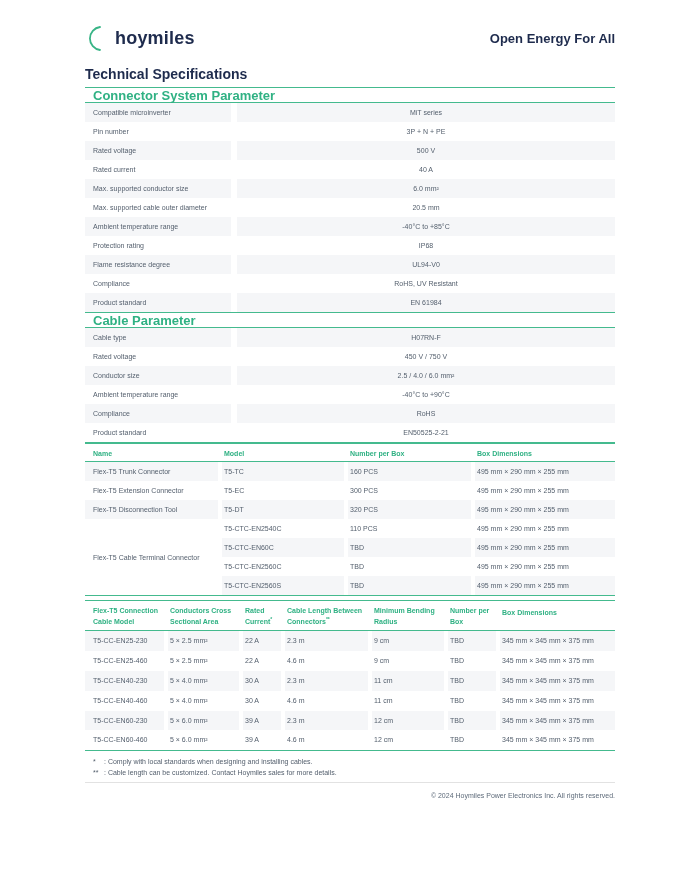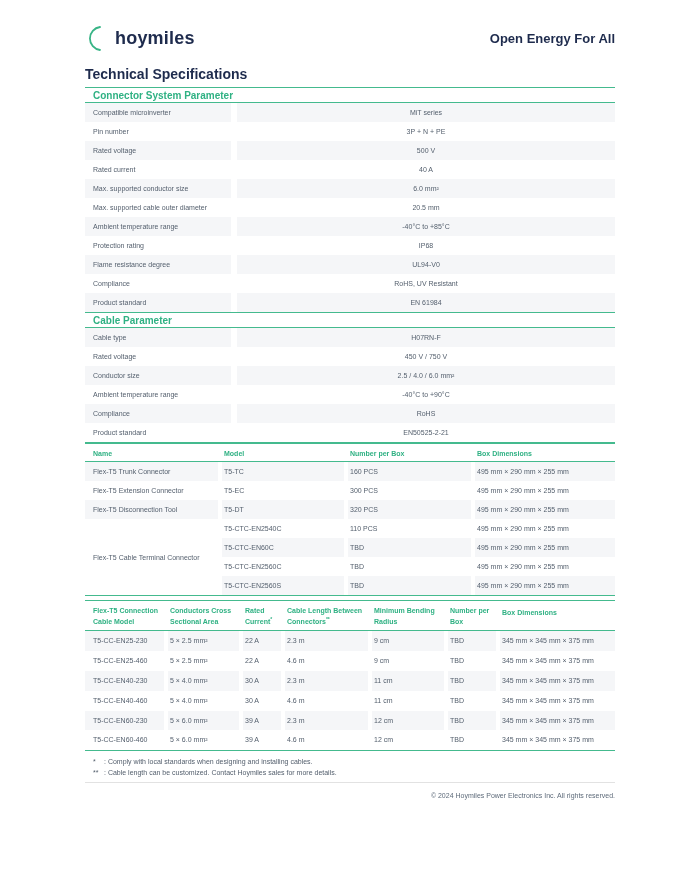--- a/index.html
+++ b/index.html
@@ -13,21 +13,21 @@
   .logo { display:flex; align-items:center; height:27px; }
   .logo svg { display:block; }
   .logo-text { font-size:18px; font-weight:700; color:#1E2B4D; letter-spacing:0.2px; margin-left:3px; line-height:27px; }
   .tagline { font-size:13px; font-weight:700; color:#1E2B4D; }
 
   h1, h2 { font-size:14px; font-weight:700; color:#1E2B4D; }
   h1 { margin:14px 0 5px 0; }
   h2 { margin:27px 0 6px 0; }
 
   
-  .sec-head { height:16px; line-height:16px; padding-left:8px; font-size:10px; font-weight:700;
+  .sec-head { height:16px; line-height:16px; padding-left:8px; font-size:13px; font-weight:700;
               color:#2FB183; border-top:1.5px solid #44BA8E; border-bottom:1.5px solid #44BA8E; }
   .spec-table { border-bottom:1.5px solid #44BA8E; }
   .tbody .trow { display:grid; column-gap:6px; }
   .tcell { font-size:7px; color:#55606E; white-space:nowrap; overflow:hidden; padding-left:2px; }
 
   .spec-body .trow { grid-template-columns:146px 378px; height:19px; }
   .spec-body .tcell { line-height:19px; }
   .spec-body .tcell:first-child { padding-left:8px; }
   .spec-body .tcell:nth-child(2) { text-align:center; padding-left:0; }
   .spec-body .trow:nth-child(odd) .tcell { background:#F5F6F8; }

